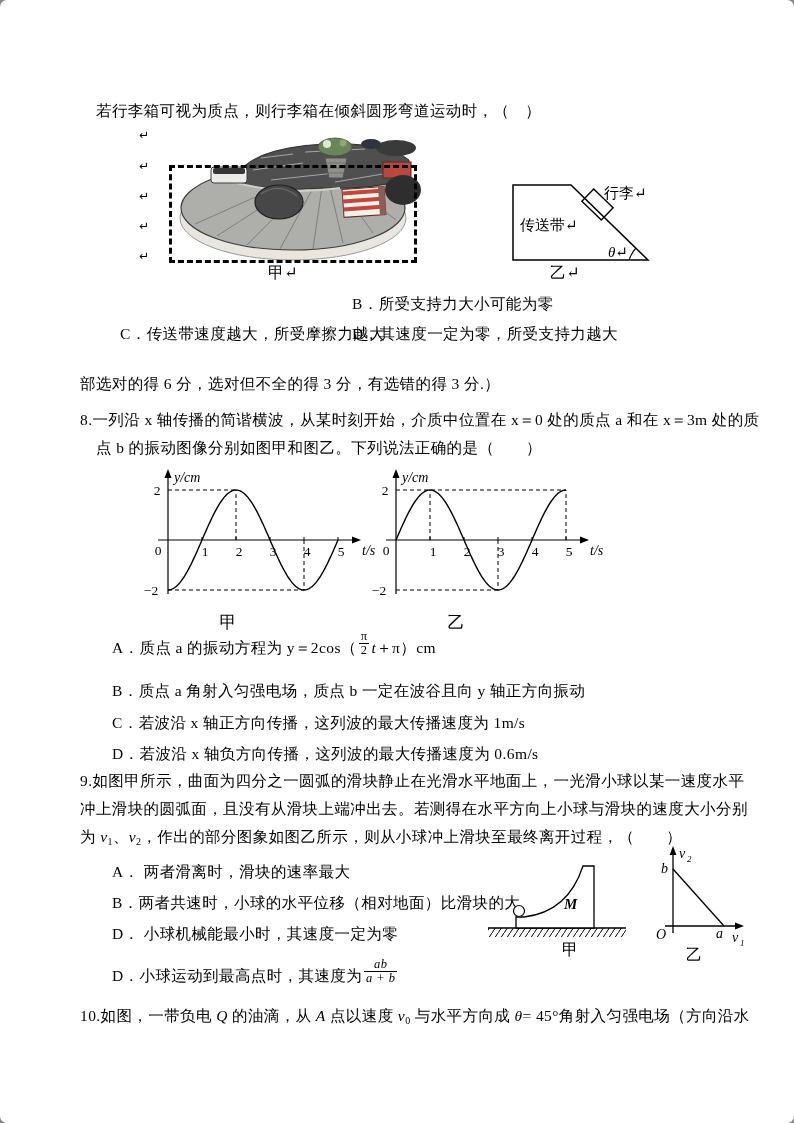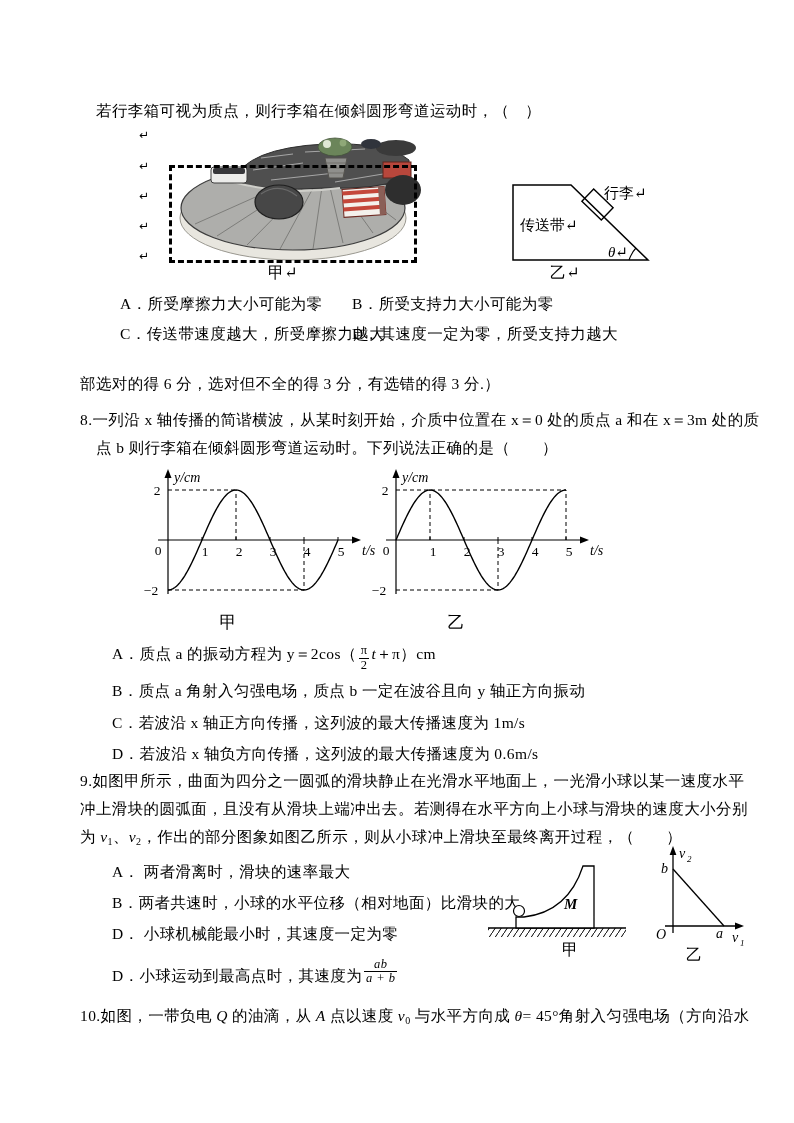--- a/index.html
+++ b/index.html
@@ -1,17 +1,17 @@
 <!DOCTYPE html>
 <html><head>
 <meta charset="utf-8">
 <style>
   html,body{margin:0;padding:0;background:#888;}
   #page{position:relative;width:794px;height:1123px;background:#ffffff;
-        font-family:"Liberation Serif","DejaVu Serif",serif;color:#000;overflow:hidden;}
+        font-family:"Liberation Serif","DejaVu Serif",serif;color:#000;overflow:hidden;border-radius:7px;}
   .t{position:absolute;font-size:15.5px;line-height:20px;white-space:nowrap;letter-spacing:0.4px;}
   .mark{position:absolute;font-size:12px;color:#000;font-family:"DejaVu Sans",sans-serif;}
   .figlabel{position:absolute;font-size:16px;white-space:nowrap;}
   .dashedbox{position:absolute;border:3px dashed #000;box-sizing:border-box;background:transparent;}
   .frac{display:inline-block;text-align:center;vertical-align:middle;margin:0 2px;}
   .frac span{display:block;line-height:1.1;font-size:12.5px;padding:0 2px;}
   .frac .ftop{border-bottom:1px solid #000;}
   .iv{font-style:italic;font-family:"Liberation Serif",serif;}
   .vsub{font-size:10px;vertical-align:-3px;}
   svg{position:absolute;overflow:visible;}
@@ -99,29 +99,28 @@
   <svg style="left:498px;top:160px" width="220" height="122" viewBox="0 0 220 122">
     <polygon points="15,25 73,25 150,100 15,100" fill="none" stroke="#000" stroke-width="1.5"></polygon>
     <rect x="86" y="36" width="27" height="17" transform="rotate(44 99.5 44.5)" fill="none" stroke="#000" stroke-width="1.4"></rect>
     <path d="M131,100 Q134,92 138,88" fill="none" stroke="#000" stroke-width="1.1"></path>
     <text x="22" y="70" class="svgcjk">传送带↵</text>
     <text x="106" y="38" class="svgcjk">行李↵</text>
     <text x="110" y="97" class="svgcjk" font-style="italic">θ↵</text>
     <text x="52" y="118" font-size="16">乙↵</text>
   </svg>
 
-  <div class="t" style="left:120px;top:294px">A．所受摩擦力大小可能为零</div>
   <div class="t" style="left:352px;top:294px">B．所受支持力大小可能为零</div>
   <div class="t" style="left:120px;top:324px">C．传送带速度越大，所受摩擦力越大</div>
   <div class="t" style="left:352px;top:324px">D．其速度一定为零，所受支持力越大</div>
 
   <div class="t" style="left:80px;top:374px">部选对的得 6 分，选对但不全的得 3 分，有选错的得 3 分.）</div>
 
   <div class="t" style="left:80px;top:410px">8.一列沿 x 轴传播的简谐横波，从某时刻开始，介质中位置在 x＝0 处的质点 a 和在 x＝3m 处的质</div>
-  <div class="t" style="left:96px;top:438px">点 b 则行李箱在倾斜圆形弯道运动时。下列说法正确的是（　　）</div>
+  <div class="t" style="left:96px;top:438px">点 b 的振动图像分别如图甲和图乙。下列说法正确的是（　　）</div>
 
   <svg id="wave-q8-jia" style="left:128px;top:462px" width="262" height="172" viewBox="0 0 262 172">
       <line x1="40" y1="132" x2="40" y2="14" stroke="#000" stroke-width="1.2"></line>
       <polygon points="40,7 36.5,16 43.5,16" fill="#000"></polygon>
       <line x1="30" y1="78" x2="226" y2="78" stroke="#000" stroke-width="1.2"></line>
       <polygon points="233,78 224,74.5 224,81.5" fill="#000"></polygon>
       <text x="46" y="20" class="axlbl">y/cm</text>
       <text x="234" y="93" class="axlbl">t/s</text>
       <line x1="74" y1="78" x2="74" y2="75" stroke="#000"></line>
       <text x="77" y="94" class="tick">1</text>
@@ -165,21 +164,21 @@
       <text x="23" y="133" class="tick">−2</text>
       <line x1="74" y1="78" x2="74" y2="28" stroke="#000" stroke-dasharray="4,3" stroke-width="1"></line>
       <line x1="40" y1="28" x2="210" y2="28" stroke="#000" stroke-dasharray="4,3" stroke-width="1"></line>
       <line x1="210" y1="78" x2="210" y2="28" stroke="#000" stroke-dasharray="4,3" stroke-width="1"></line>
       <line x1="142" y1="78" x2="142" y2="128" stroke="#000" stroke-dasharray="4,3" stroke-width="1"></line>
       <line x1="40" y1="128" x2="142" y2="128" stroke="#000" stroke-dasharray="4,3" stroke-width="1"></line>
       <polyline points="40,78 41.7,74.07704521360775 43.4,70.17827674798846 45.1,66.32773180720473 46.8,62.54915028125263 48.5,58.865828381745516 50.2,55.30047501302266 51.9,51.87507176420256 53.6,48.61073738537634 55.3,45.527597583490824 57,42.64466094067263 58.7,39.97970171999846 60.4,37.54915028125263 62.1,35.36799178229539 63.8,33.44967379058161 65.5,31.80602337443566 67.2,30.447174185242318 68.9,29.381503980116165 70.60000000000001,28.61558297024311 72.30000000000001,28.1541333133436 74,28 75.70000000000002,28.1541333133436 77.4,28.615582970243118 79.10000000000001,29.38150398011618 80.80000000000001,30.447174185242332 82.50000000000001,31.806023374435675 84.20000000000002,33.44967379058163 85.90000000000002,35.367991782295405 87.60000000000002,37.54915028125265 89.30000000000001,39.97970171999848 91.00000000000003,42.64466094067266 92.70000000000002,45.52759758349086 94.40000000000003,48.610737385376396 96.10000000000002,51.87507176420261 97.80000000000003,55.30047501302272 99.50000000000003,58.86582838174557 101.20000000000003,62.549150281252686 102.90000000000003,66.32773180720478 104.60000000000004,70.17827674798853 106.30000000000004,74.07704521360783 108.00000000000003,78.00000000000006 109.70000000000002,81.92295478639231 111.40000000000002,85.82172325201158 113.10000000000001,89.67226819279529 114.80000000000001,93.45084971874739 116.5,97.13417161825448 118.19999999999999,100.69952498697731 119.89999999999999,104.12492823579743 121.59999999999998,107.38926261462362 123.29999999999998,110.47240241650913 124.99999999999997,113.35533905932732 126.69999999999996,116.0202982800015 128.39999999999998,118.45084971874732 130.09999999999997,120.63200821770454 131.79999999999995,122.55032620941833 133.49999999999994,124.19397662556428 135.19999999999993,125.55282581475763 136.89999999999992,126.61849601988379 138.5999999999999,127.38441702975686 140.2999999999999,127.84586668665638 141.99999999999991,128 143.6999999999999,127.84586668665642 145.3999999999999,127.38441702975692 147.0999999999999,126.61849601988389 148.7999999999999,125.55282581475777 150.4999999999999,124.19397662556446 152.19999999999987,122.55032620941853 153.89999999999986,120.63200821770477 155.59999999999985,118.45084971874756 157.29999999999984,116.02029828000177 158.99999999999983,113.35533905932763 160.69999999999985,110.47240241650948 162.39999999999984,107.38926261462396 164.09999999999982,104.12492823579777 165.79999999999984,100.6995249869777 167.49999999999983,97.1341716182549 169.19999999999982,93.4508497187478 170.8999999999998,89.67226819279574 172.5999999999998,85.82172325201199 174.29999999999978,81.92295478639272 175.9999999999998,78.0000000000005 177.6999999999998,74.07704521360827 179.39999999999978,70.17827674798899 181.09999999999977,66.32773180720524 182.79999999999976,62.54915028125315 184.49999999999977,58.865828381746034 186.19999999999976,55.30047501302319 187.89999999999975,51.875071764203085 189.59999999999974,48.61073738537686 191.29999999999973,45.527597583491286 192.99999999999972,42.64466094067307 194.69999999999973,39.97970171999888 196.39999999999972,37.54915028125303 198.0999999999997,35.36799178229576 199.7999999999997,33.44967379058192 201.4999999999997,31.80602337443593 203.1999999999997,30.447174185242545 204.8999999999997,29.381503980116342 206.59999999999968,28.61558297024323 208.29999999999967,28.154133313343657 209.99999999999966,28" fill="none" stroke="#000" stroke-width="1.4"></polyline>
       <text x="100" y="166" class="figlbl">乙</text>
     </svg>
 
-  <div class="t" style="left:112px;top:644px;display:flex;align-items:flex-start;height:34px">
+  <div class="t" style="left:112px;top:624px;display:flex;align-items:flex-end;height:34px">
     <span>A．质点 a 的振动方程为 y＝2cos（</span>
       <span class="frac">
         <span class="ftop">π</span>
         <span>2</span>
       </span>
       <span class="iv">t</span>
       <span>＋π）cm</span>
   </div>
   <div class="t" style="left:112px;top:681px">B．质点 a 角射入匀强电场，质点 b 一定在波谷且向 y 轴正方向振动</div>
   <div class="t" style="left:112px;top:713px">C．若波沿 x 轴正方向传播，这列波的最大传播速度为 1m/s</div>

